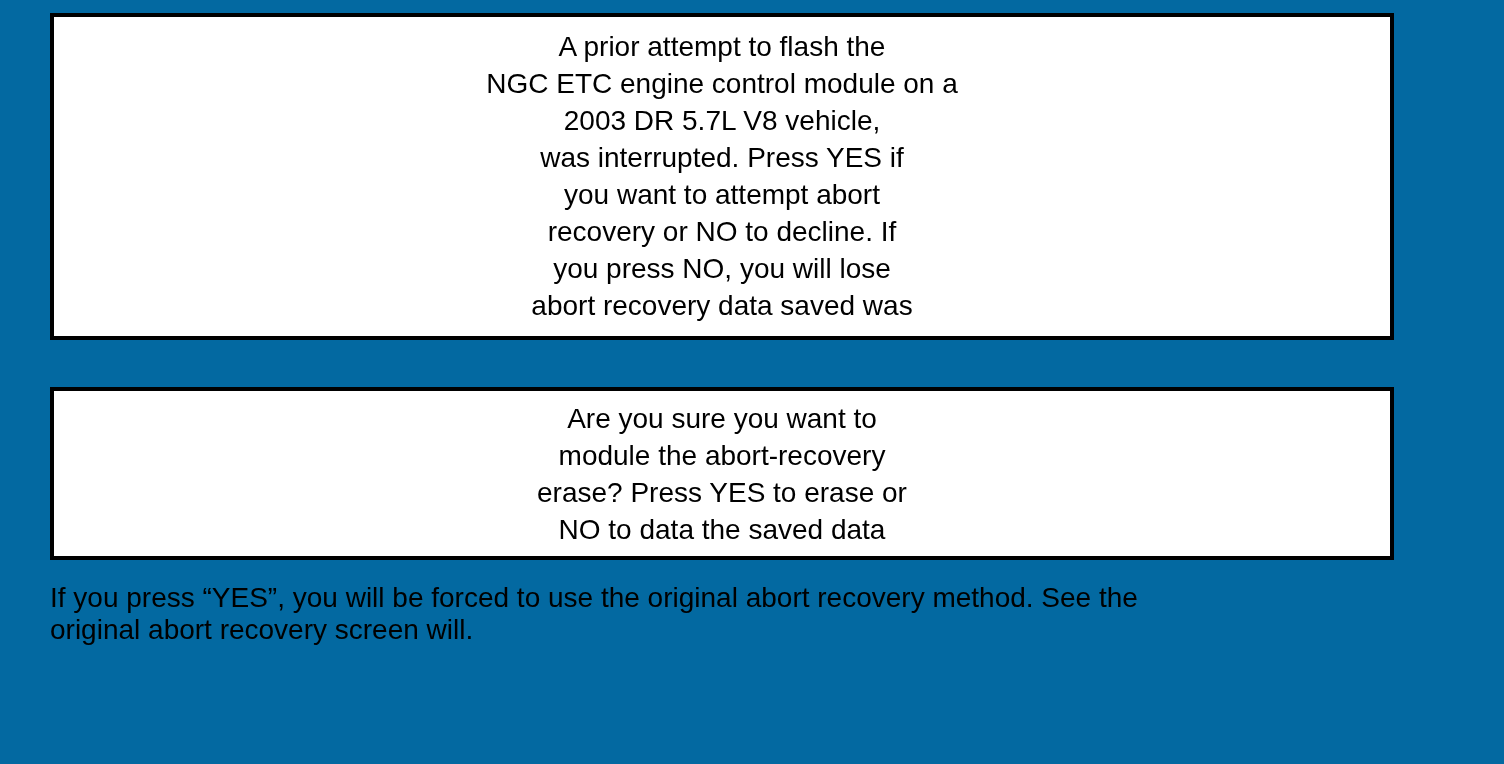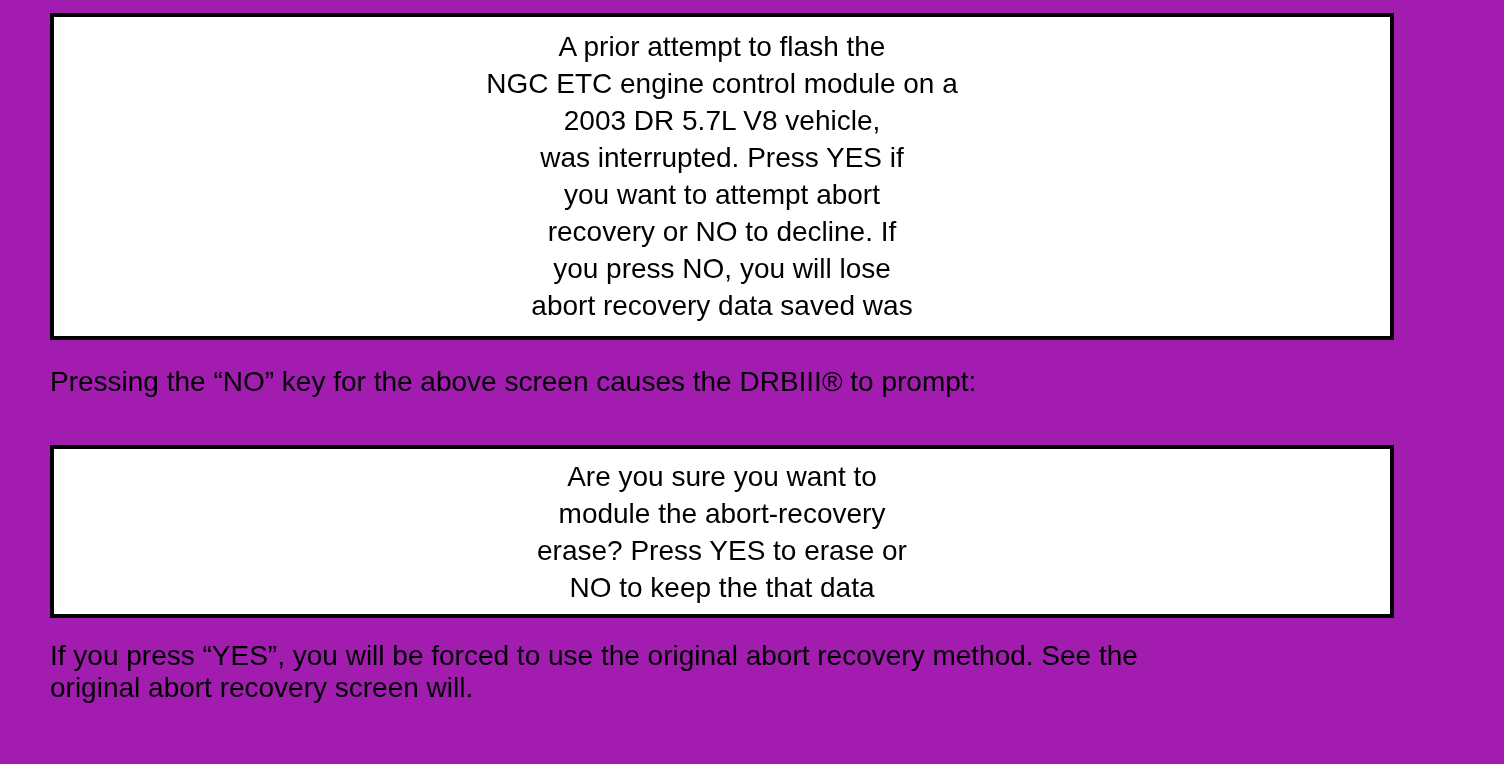--- a/index.html
+++ b/index.html
@@ -1,20 +1,20 @@
 <!DOCTYPE html>
 <html><head>
 <meta charset="utf-8">
 <style>
   html, body { margin: 0; padding: 0; }
   .page {
     position: relative;
     width: 1504px;
     height: 764px;
-    background: #a21caf;
+    background: #0369a1;
     color: #000000;
     font-family: "Liberation Sans", "DejaVu Sans", sans-serif;
     overflow: hidden;
   }
   .screen-box {
     box-sizing: border-box;
     margin-left: 50px;
     width: 1344px;
     border: 4px solid #000000;
     background: #ffffff;
@@ -44,29 +44,26 @@
     <div class="screen-line">A prior attempt to flash the</div>
     <div class="screen-line">NGC ETC engine control module on a</div>
     <div class="screen-line">2003 DR 5.7L V8 vehicle,</div>
     <div class="screen-line">was interrupted. Press YES if</div>
     <div class="screen-line">you want to attempt abort</div>
     <div class="screen-line">recovery or NO to decline. If</div>
     <div class="screen-line">you press NO, you will lose</div>
     <div class="screen-line">abort recovery data saved was</div>
   </div>
 
-  <div class="caption cap1">
-    <div class="caption-line">Pressing the “NO” key for the above screen causes the DRBIII® to prompt:</div>
-  </div>
 
   <div class="screen-box box2">
     <div class="screen-line">Are you sure you want to</div>
     <div class="screen-line">module the abort-recovery</div>
     <div class="screen-line">erase? Press YES to erase or</div>
-    <div class="screen-line">NO to keep the that data</div>
+    <div class="screen-line">NO to data the saved data</div>
   </div>
 
   <div class="caption cap2">
     <div class="caption-line">If you press “YES”, you will be forced to use the original abort recovery method. See the</div>
     <div class="caption-line">original abort recovery screen will.</div>
   </div>
 
 </div>
 
 </body></html>

